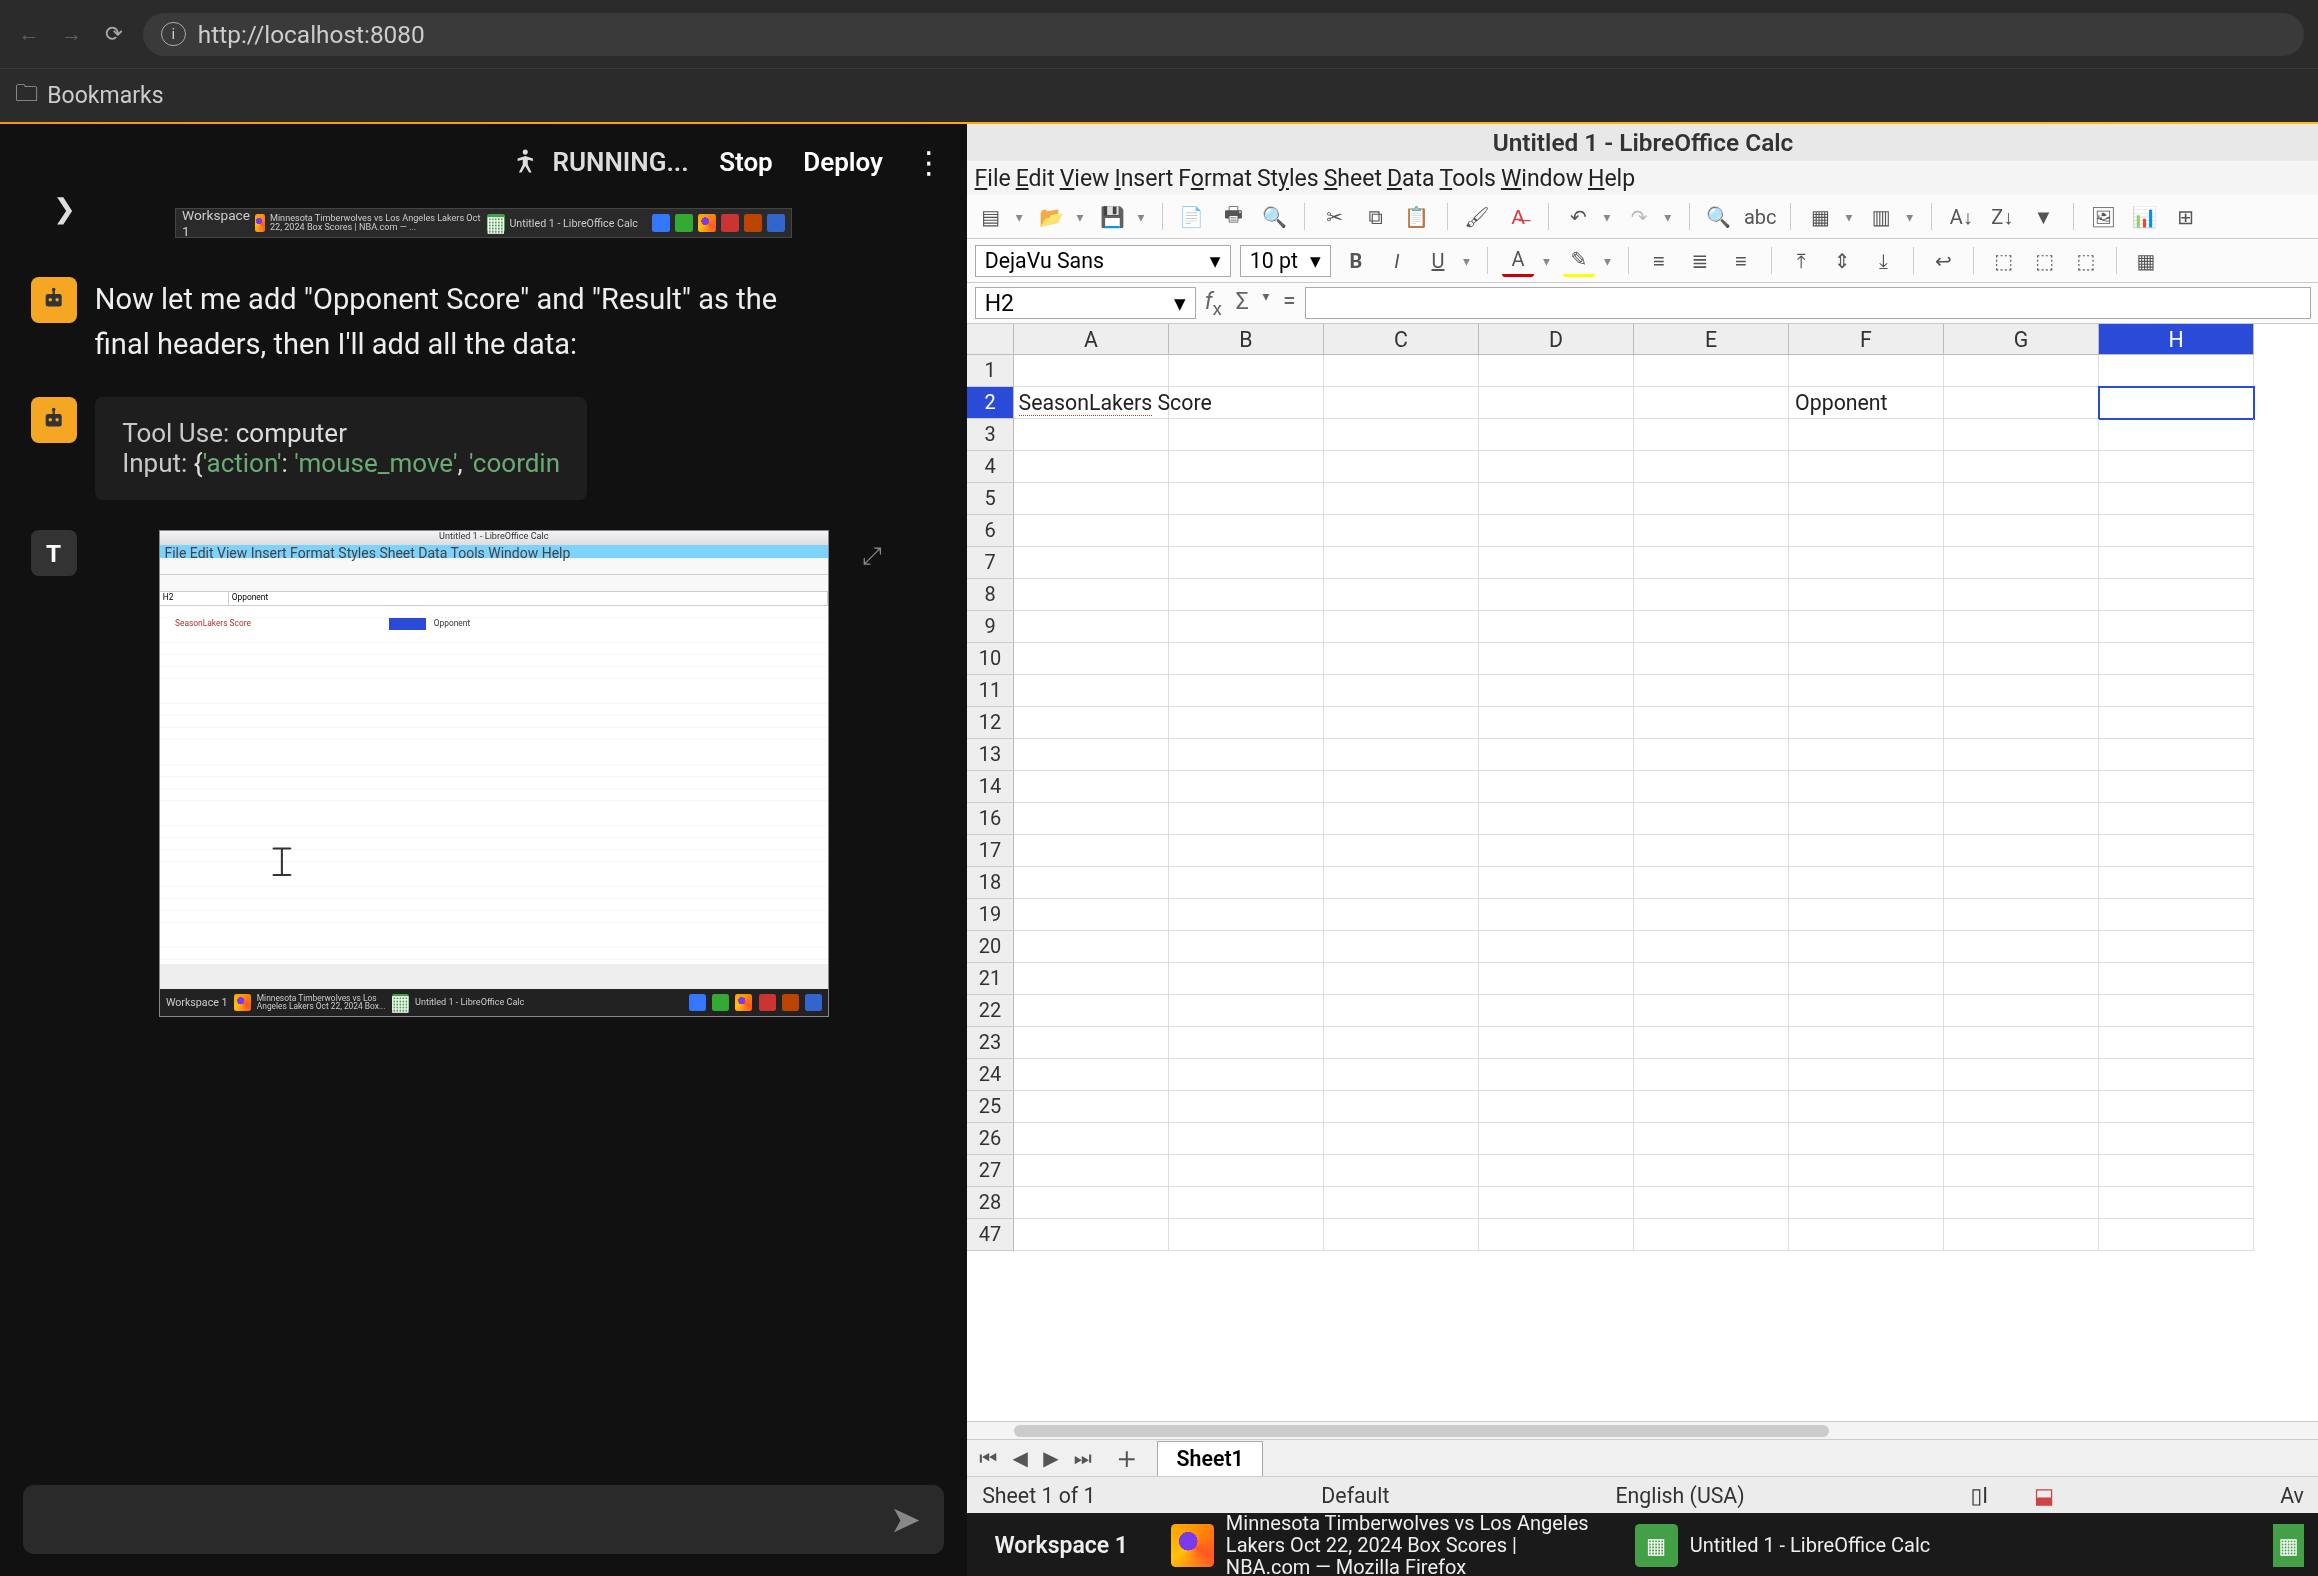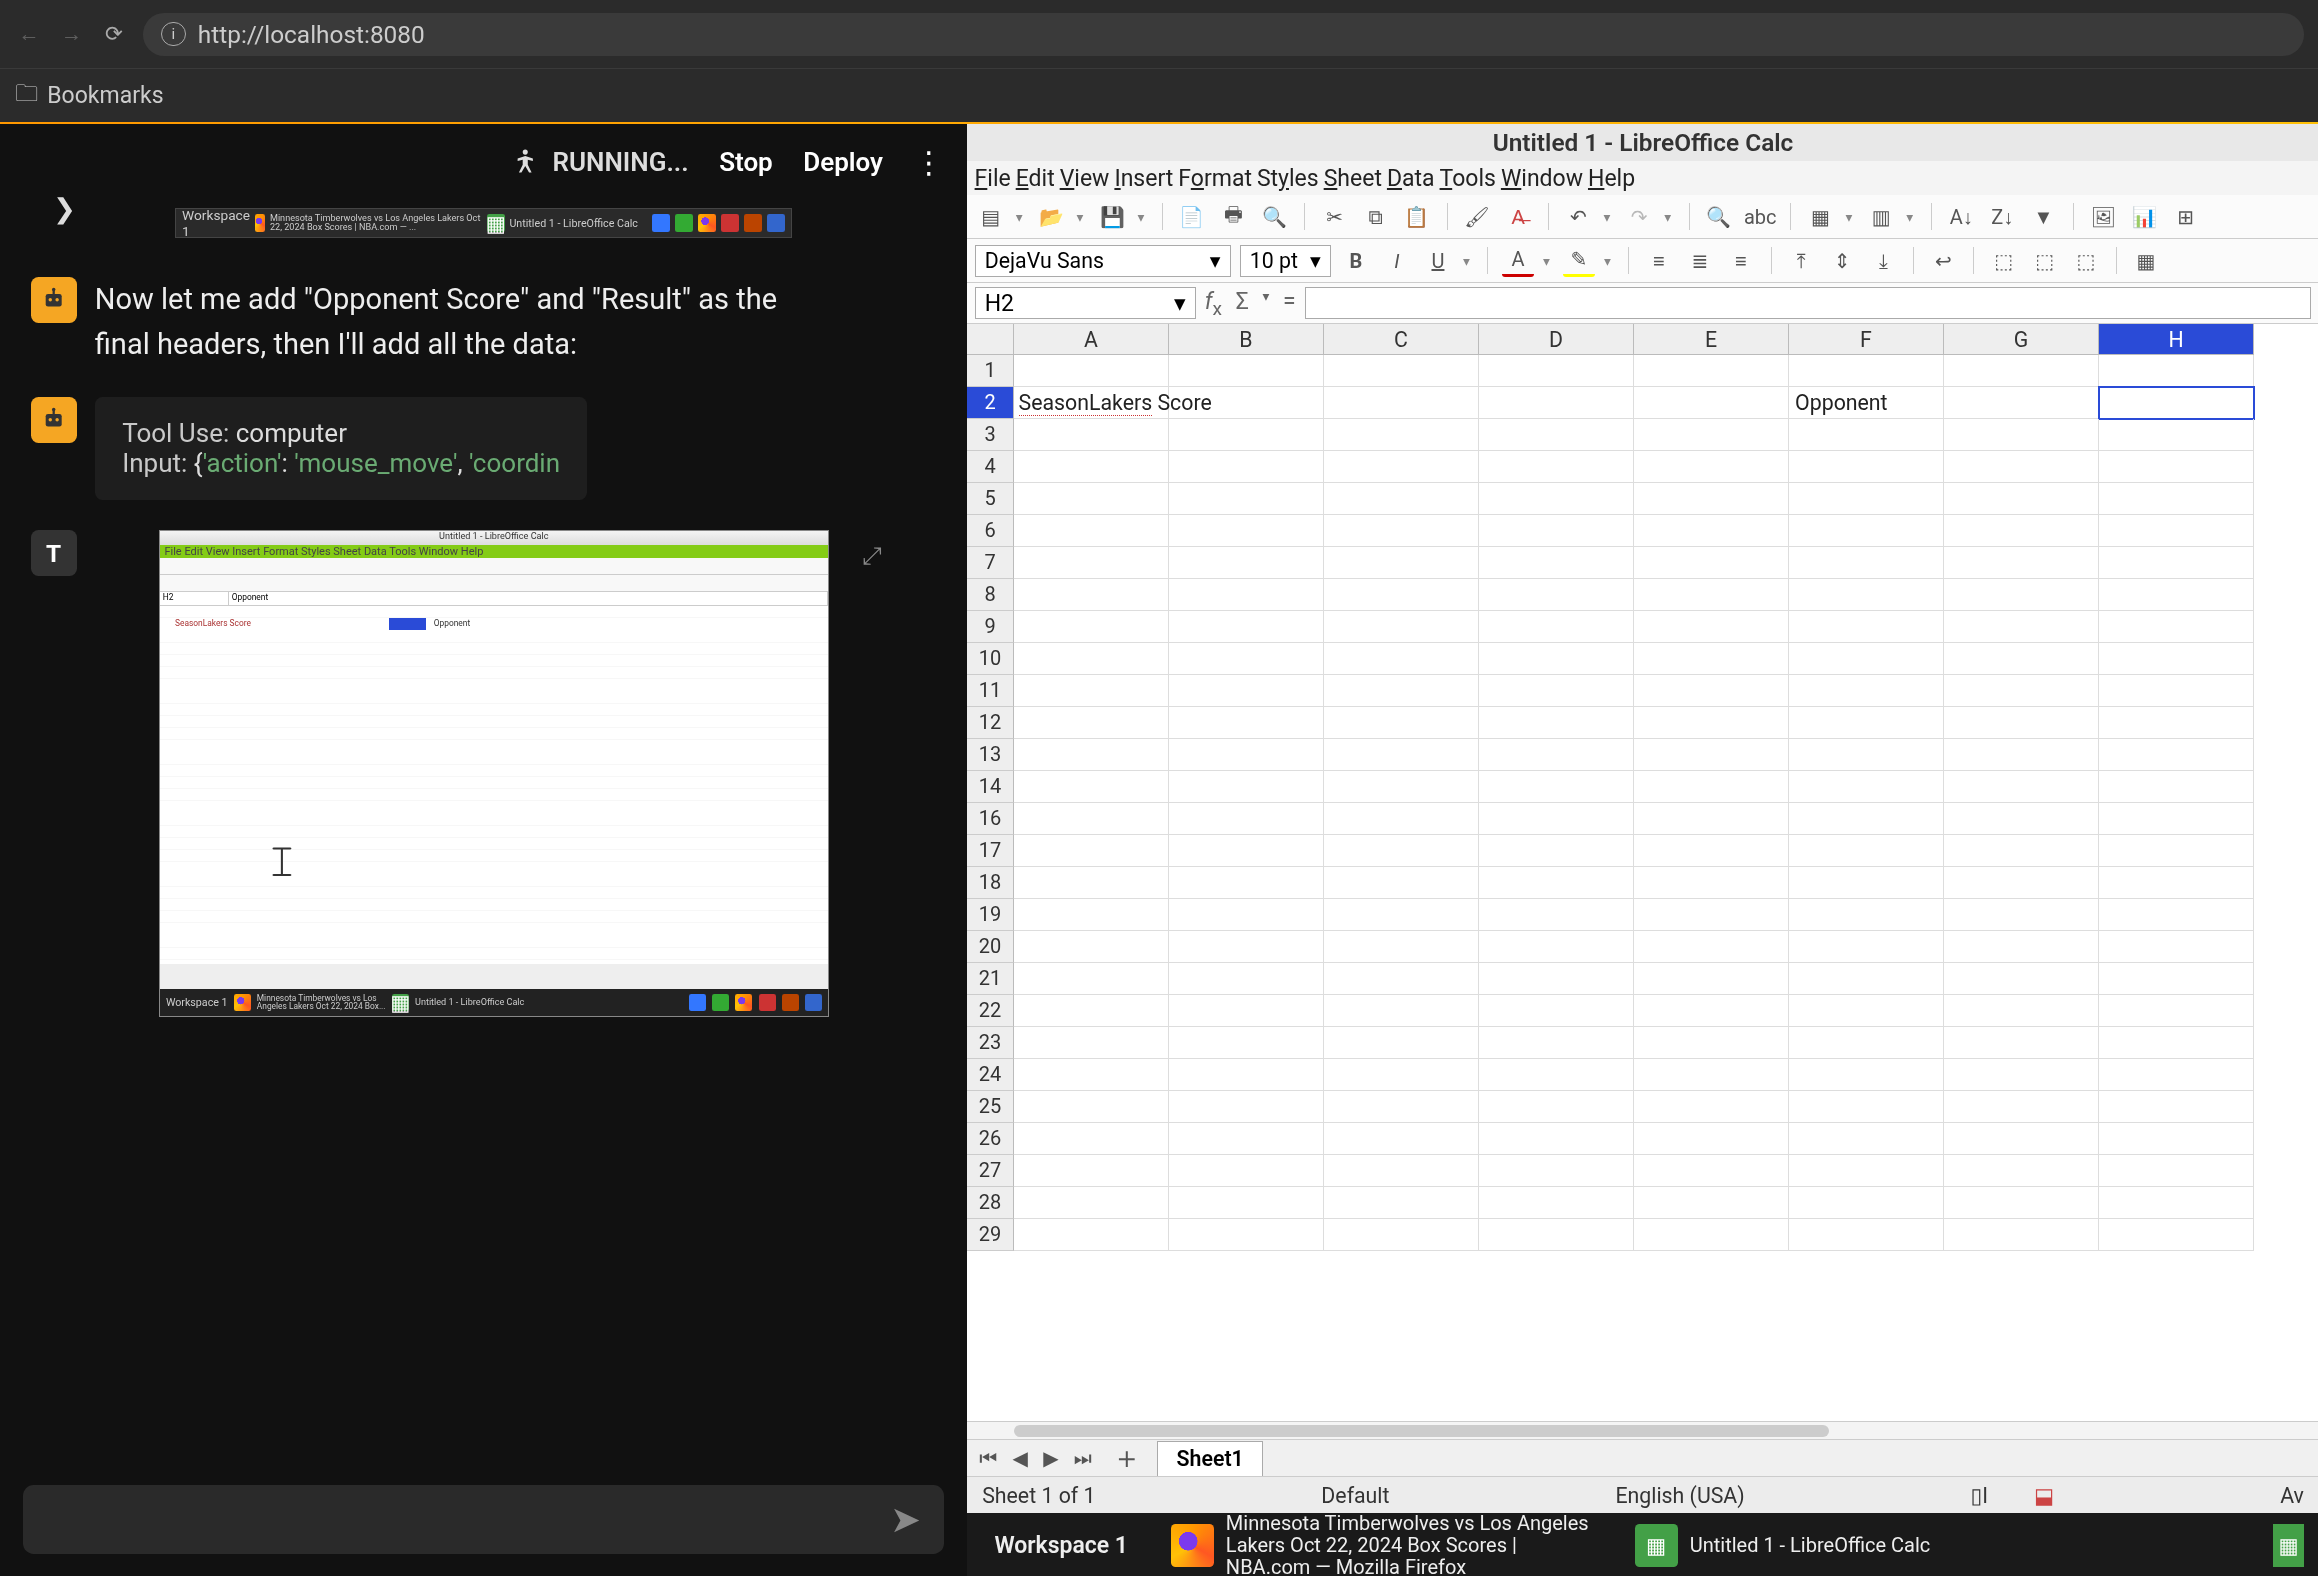--- a/index.html
+++ b/index.html
@@ -40,21 +40,21 @@
 .msg-avatar.tool { background: #333; color: #fff; font-weight: 700; font-size: 24.4px; }
 .msg-text { color: #eee; font-size: 29px; line-height: 1.55; max-width: 686px; }
 .code-block { background: #1e1e1e; border-radius: 7.6px; padding: 21.3px 27.4px; font-family: "Menlo", "Consolas", monospace; font-size: 26px; color: #ddd; max-width: 686px; overflow: hidden; white-space: nowrap; }
 .code-block .kw { color: #c9c9c9; }
 .code-block .str { color: #6aab73; }
 
 
 .thumb-wrap { margin: 7.6px 0 15.2px 0; }
 .thumb { margin-left: 64px; width: 670px; height: 487px; background: #eee; border: 0.8px solid #888; position: relative; }
 .thumb-header { height: 13.7px; background: linear-gradient(#f4f4f4,#ddd); font-size: 9.1px; text-align: center; color: #333; }
-.thumb-menu { height: 13.7px; background: #84cc16; font-size: 11px; color: #444; padding: 0 4.6px; }
+.thumb-menu { height: 13.7px; background: #7dd3fc; font-size: 14px; color: #444; padding: 0 4.6px; }
 .thumb-toolbar { height: 17px; background: #f8f8f8; border-bottom: 0.8px solid #ccc; }
 .thumb-toolbar2 { height: 17px; background: #f8f8f8; border-bottom: 0.8px solid #ccc; }
 .thumb-namebox { height: 13.7px; background: #fff; border-bottom: 0.8px solid #ccc; display: flex; }
 .thumb-namebox .nbx { width: 69px; border-right: 0.8px solid #ccc; font-size: 8.4px; padding-left: 3px; }
 .thumb-grid { position: relative; height: 358px; background: repeating-linear-gradient(to bottom, #fff 0 11.4px, #f7f7f7 11.4px 12.2px), repeating-linear-gradient(to right, #fff 0 37px, #eee 37px 37px); }
 .thumb-grid .hlcell { position: absolute; top: 12.2px; left: 229px; width: 37px; height: 11.4px; background: #2a4bd7; }
 .thumb-grid .rtext { position: absolute; top: 12.2px; left: 15.2px; font-size: 8.4px; color: #a33; }
 .thumb-grid .opp { position: absolute; top: 12.2px; left: 274px; font-size: 8.4px; color: #333; }
 .thumb-taskbar { position: absolute; bottom: 0; left: 0; right: 0; height: 27.4px; background: #222; display: flex; align-items: center; gap: 6.1px; padding: 0 6.1px; }
 .thumb-taskbar .tiny-icon { width: 17px; height: 17px; border-radius: 2.3px; }
@@ -669,21 +669,21 @@
             <div class="cell"></div>
             <div class="cell"></div>
             <div class="cell"></div>
             <div class="cell"></div>
             <div class="cell"></div>
             <div class="cell"></div>
             <div class="cell"></div>
             <div class="cell"></div>
           </div>
           <div class="row">
-            <div class="row-h">29</div>
+            <div class="row-h">47</div>
             <div class="cell"></div>
             <div class="cell"></div>
             <div class="cell"></div>
             <div class="cell"></div>
             <div class="cell"></div>
             <div class="cell"></div>
             <div class="cell"></div>
             <div class="cell"></div>
           </div>
         </div>

